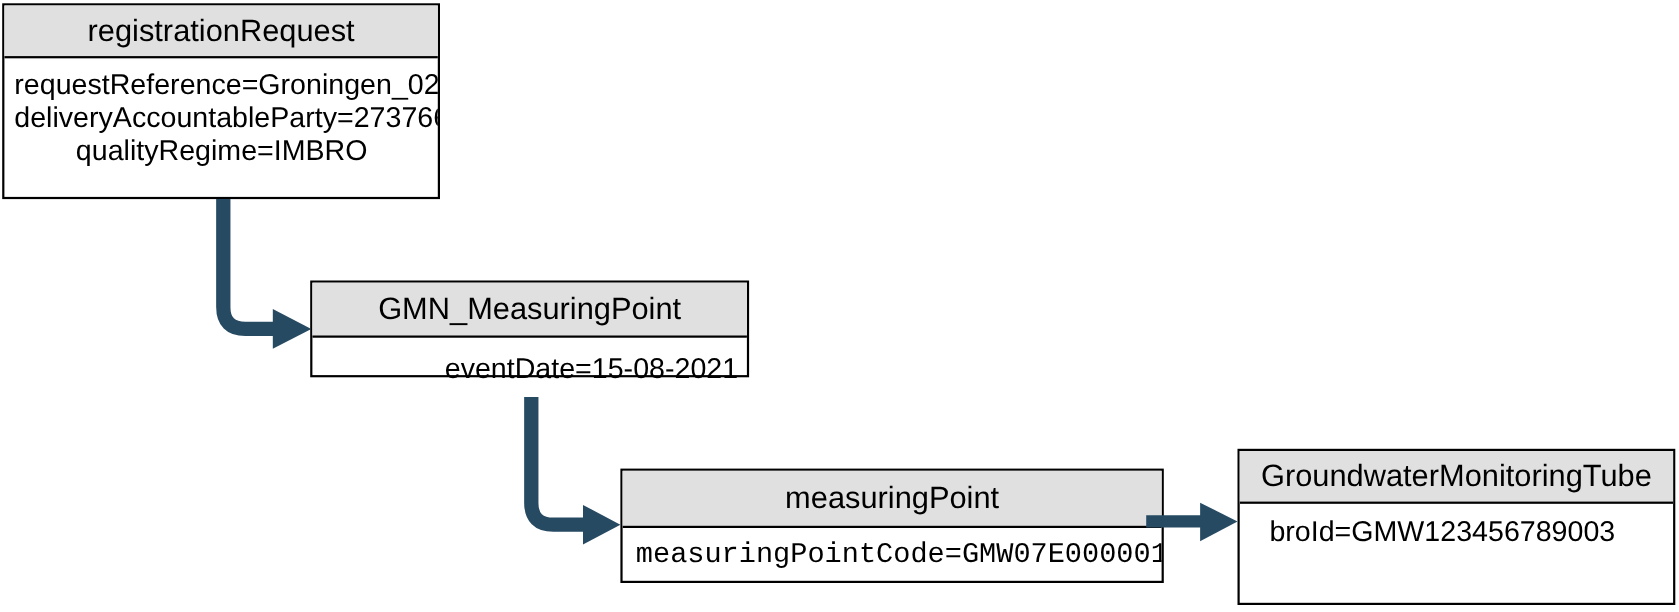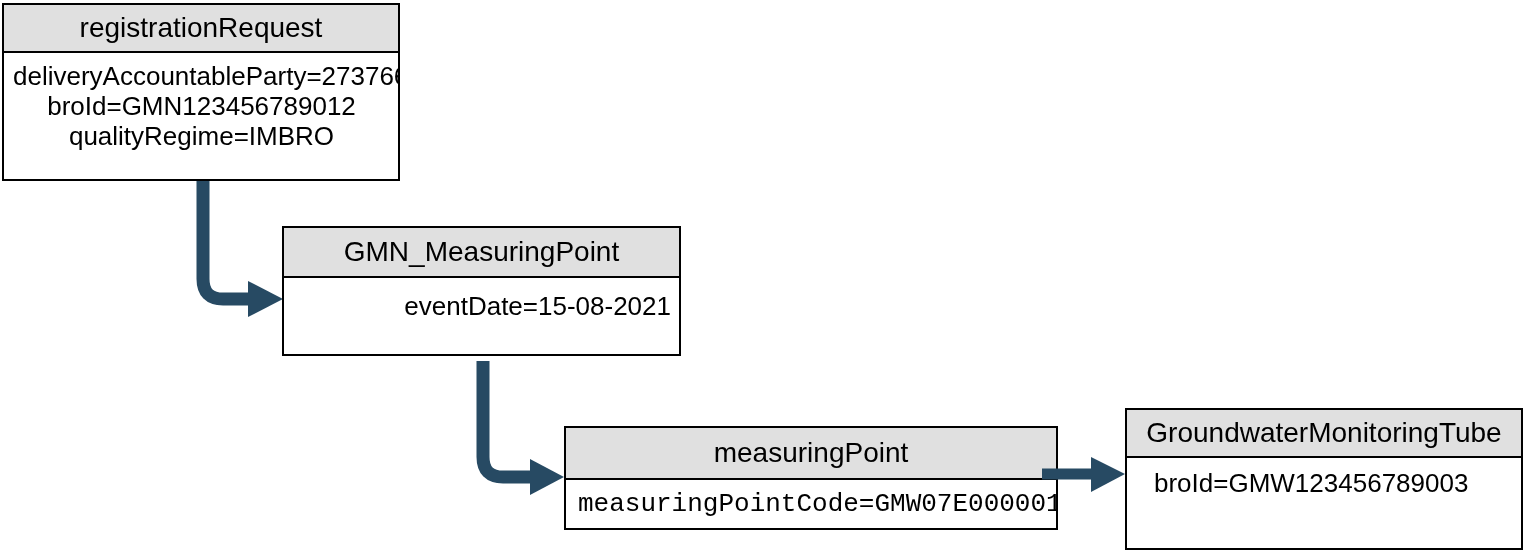--- a/index.html
+++ b/index.html
@@ -63,32 +63,32 @@
 </head>
 <body>
 
 <div class="canvas">
 
   <div class="node" style="left:2px; top:3px; width:398px; height:178px;text-align:center;">
     <div class="node-header">
       <span class="node-title">registrationRequest</span>
     </div>
     <div class="node-body">
+      <div class="attr">requestReference=Groningen_02</div>
       <div class="attr">deliveryAccountableParty=27376655</div>
-      <div class="attr">broId=GMN123456789012</div>
       <div class="attr">qualityRegime=IMBRO</div>
     </div>
   </div>
 
   <svg class="connector" style="left:190px; top:181px;" width="100" height="140" viewBox="0 0 100 140">
     <path class="connector-line" d="M13,0 L13,98 Q13,118 33,118 L59,118" stroke-width="13"></path>
     <polygon class="connector-head" points="58,100 93,118 58,136"></polygon>
   </svg>
 
-  <div class="node" style="left:282px; top:226px; width:399px; height:130px;">
+  <div class="node" style="left:282px; top:255px; width:399px; height:88px;">
     <div class="node-header" style="height:50px;">
       <span class="node-title">GMN_MeasuringPoint</span>
     </div>
     <div class="node-body" style="padding-top:13px;text-align:right;">
       <div class="attr">eventDate=15-08-2021</div>
     </div>
   </div>
 
   <svg class="connector" style="left:470px; top:361px;" width="100" height="140" viewBox="0 0 100 140">
     <path class="connector-line" d="M13,0 L13,96 Q13,116 33,116 L60,116" stroke-width="13"></path>

